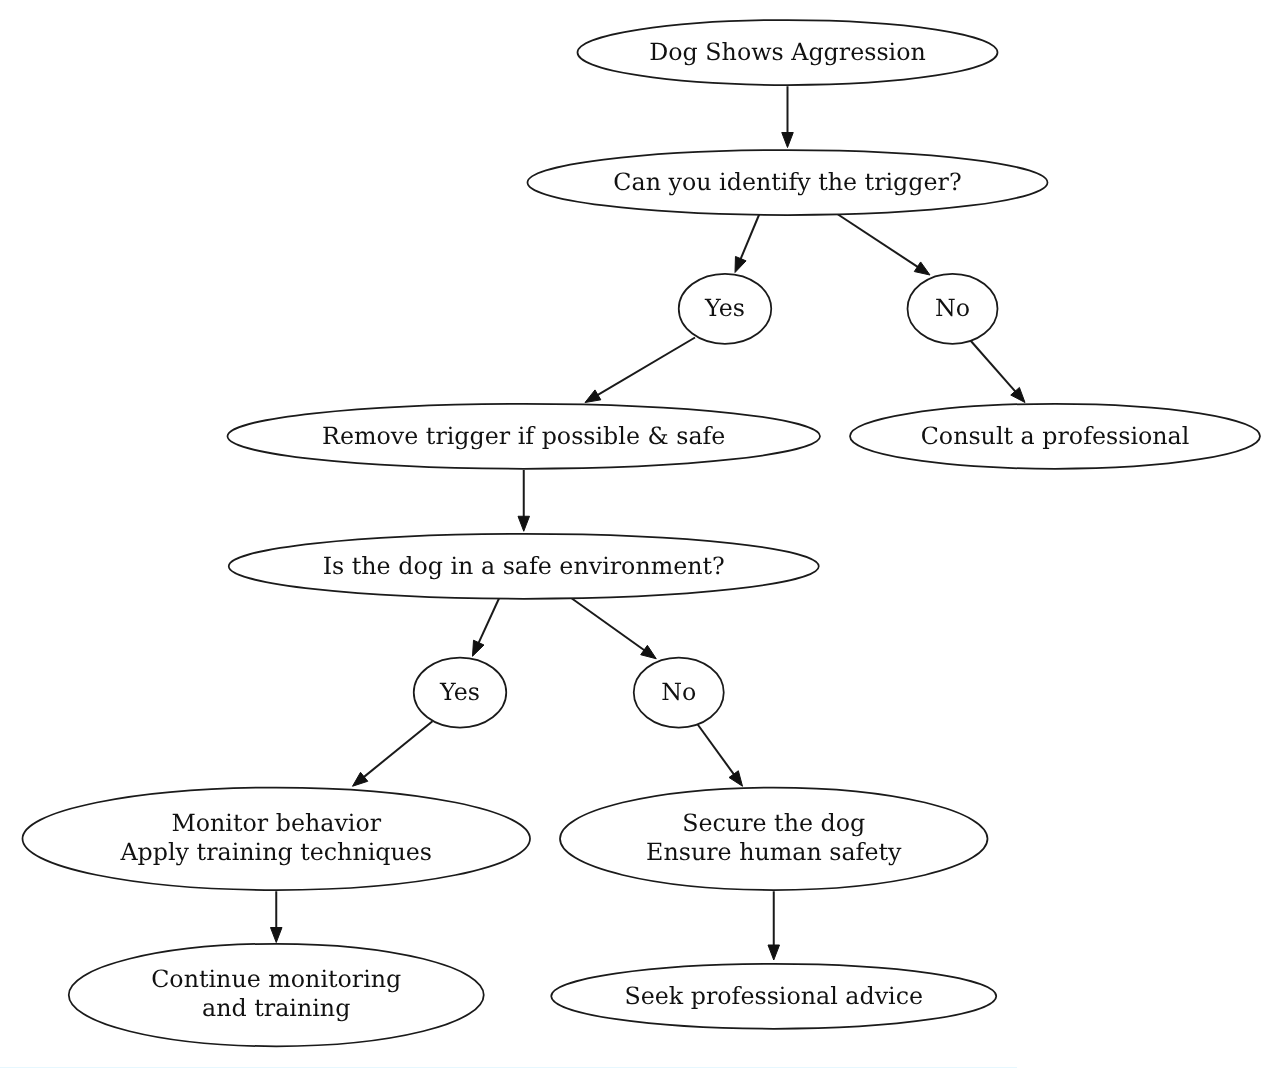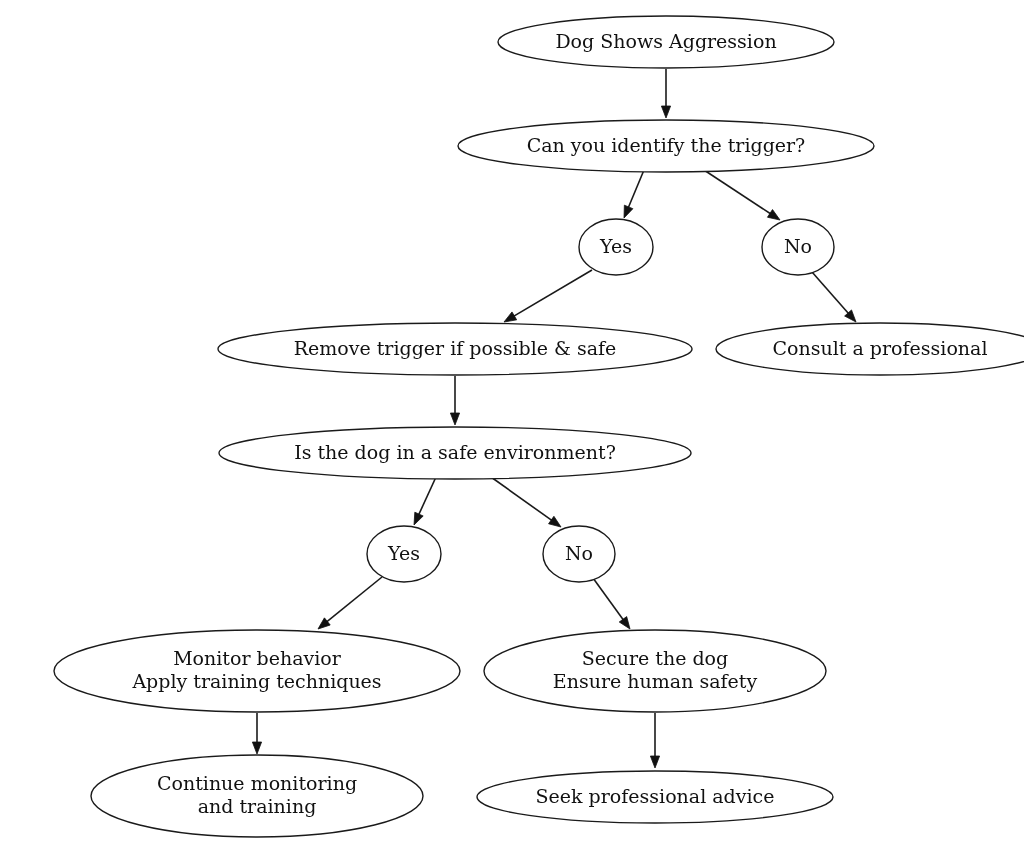--- a/index.html
+++ b/index.html
@@ -11,21 +11,20 @@
     width: 1024px;
     height: 854px;
     font-family: "DejaVu Serif", "Liberation Serif", serif;
     overflow: hidden;
   }
   #flowchart-root {
     position: relative;
     width: 904px;
     height: 854px;
     background: #7dd3fc;
-    margin-left: 36px;
   }
   svg#graph {
     display: block;
     width: 1024px;
     height: 854px;
     background: #ffffff;
   }
   .node-shape {
     fill: #ffffff;
     stroke: #1a1a1a;

